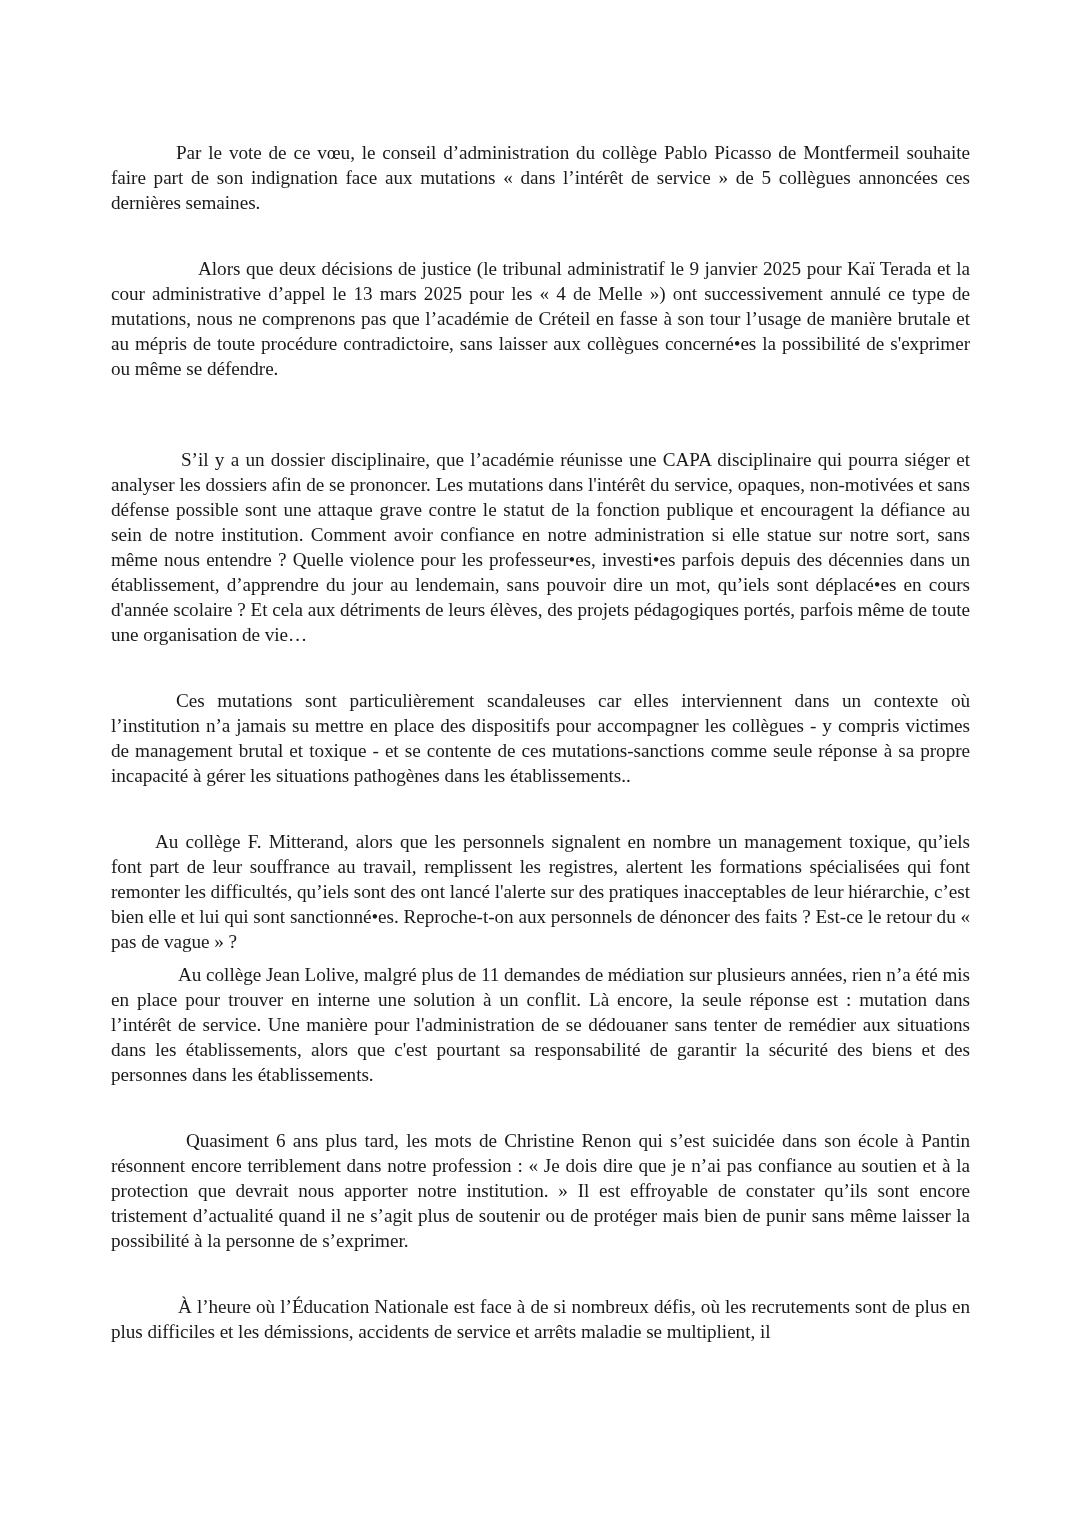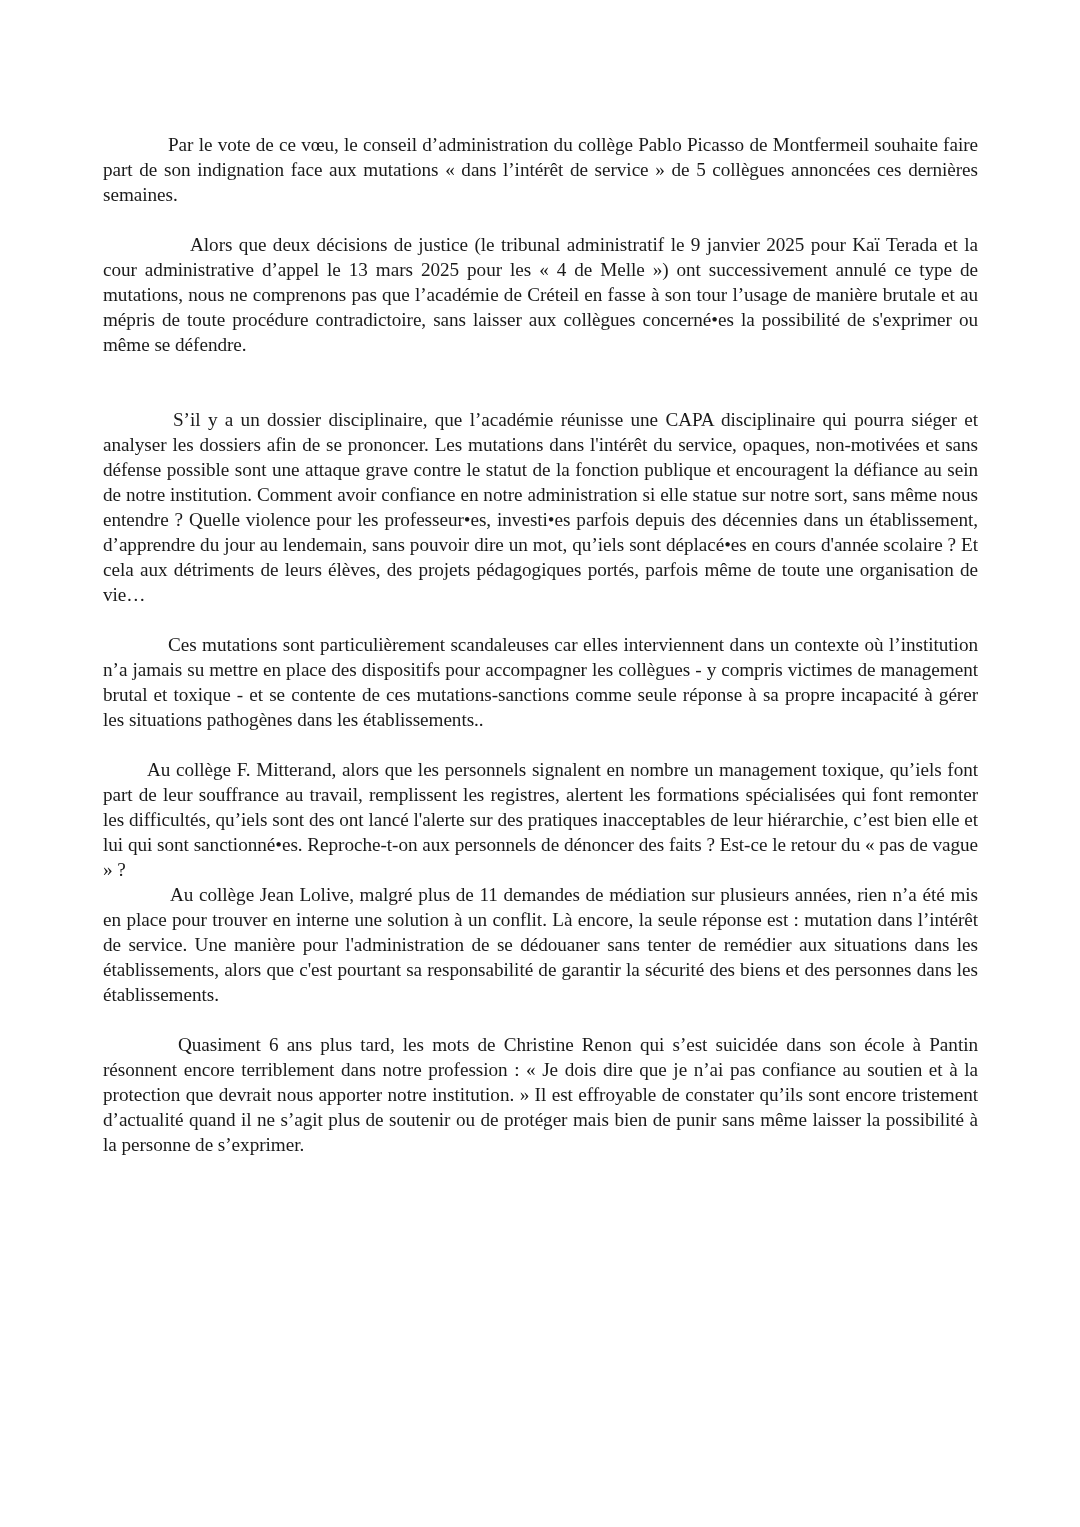--- a/index.html
+++ b/index.html
@@ -29,21 +29,21 @@
     align-items: center;
     justify-content: center;
     font-size: 19.5px;
     line-height: 1;
     padding-top: 1px;
   }
   .para {
     font-size: 19.2px;
     line-height: 25px;
     text-align: justify;
-    margin: 0;
+    margin: 8px;
     letter-spacing: -0.05px;
   }
   .gap { height: 25px; }
 </style>
 </head>
 <body>
 
 <div class="page">
 
 
@@ -64,14 +64,15 @@
   <div class="gap"></div>
 
   <p class="para" style="text-indent:44px">Au collège F. Mitterand, alors que les personnels signalent en nombre un management toxique, qu’iels font part de leur souffrance au travail, remplissent les registres, alertent les formations spécialisées qui font remonter les difficultés, qu’iels sont des ont lancé l'alerte sur des pratiques inacceptables de leur hiérarchie, c’est bien elle et lui qui sont sanctionné•es. Reproche-t-on aux personnels de dénoncer des faits ? Est-ce le retour du « pas de vague » ?</p>
 
   <p class="para" style="text-indent:67px">Au collège Jean Lolive, malgré plus de 11 demandes de médiation sur plusieurs années, rien n’a été mis en place pour trouver en interne une solution à un conflit. Là encore, la seule réponse est : mutation dans l’intérêt de service. Une manière pour l'administration de se dédouaner sans tenter de remédier aux situations dans les établissements, alors que c'est pourtant sa responsabilité de garantir la sécurité des biens et des personnes dans les établissements.</p>
   <div class="gap"></div>
 
   <p class="para" style="text-indent:75px">Quasiment 6 ans plus tard, les mots de Christine Renon qui s’est suicidée dans son école à Pantin résonnent encore terriblement dans notre profession : « Je dois dire que je n’ai pas confiance au soutien et à la protection que devrait nous apporter notre institution. » Il est effroyable de constater qu’ils sont encore tristement d’actualité quand il ne s’agit plus de soutenir ou de protéger mais bien de punir sans même laisser la possibilité à la personne de s’exprimer.</p>
   <div class="gap"></div>
 
+  <p class="para" style="text-indent:67px">À l’heure où l’Éducation Nationale est face à de si nombreux défis, où les recrutements sont de plus en plus difficiles et les démissions, accidents de service et arrêts maladie se multiplient, il</p>
 
 </div>
 
 </body></html>

